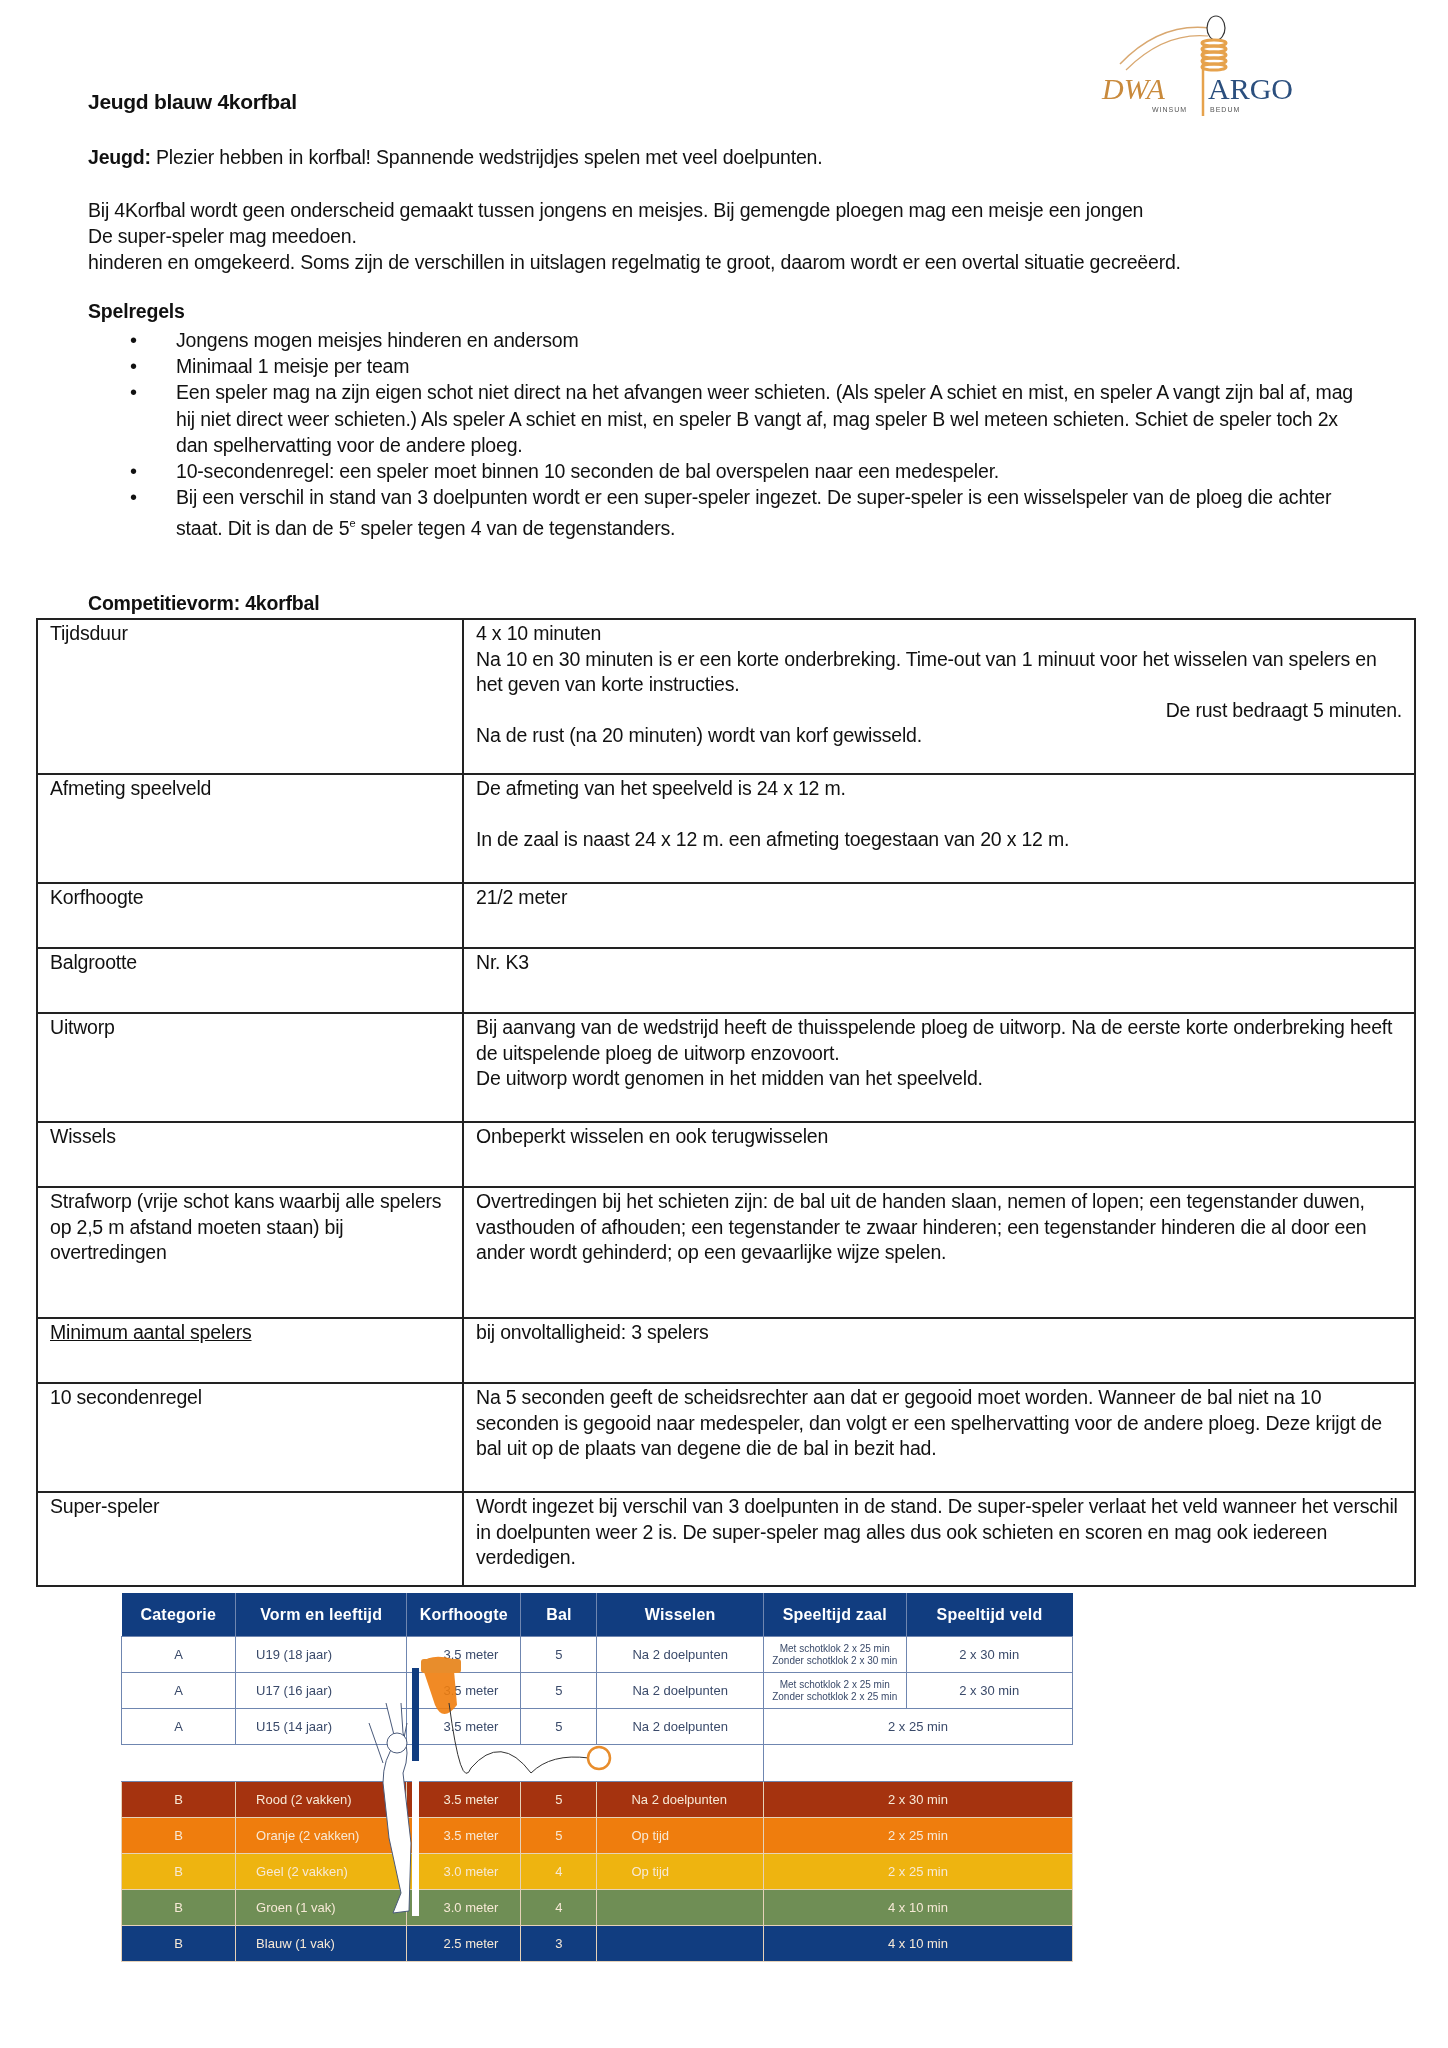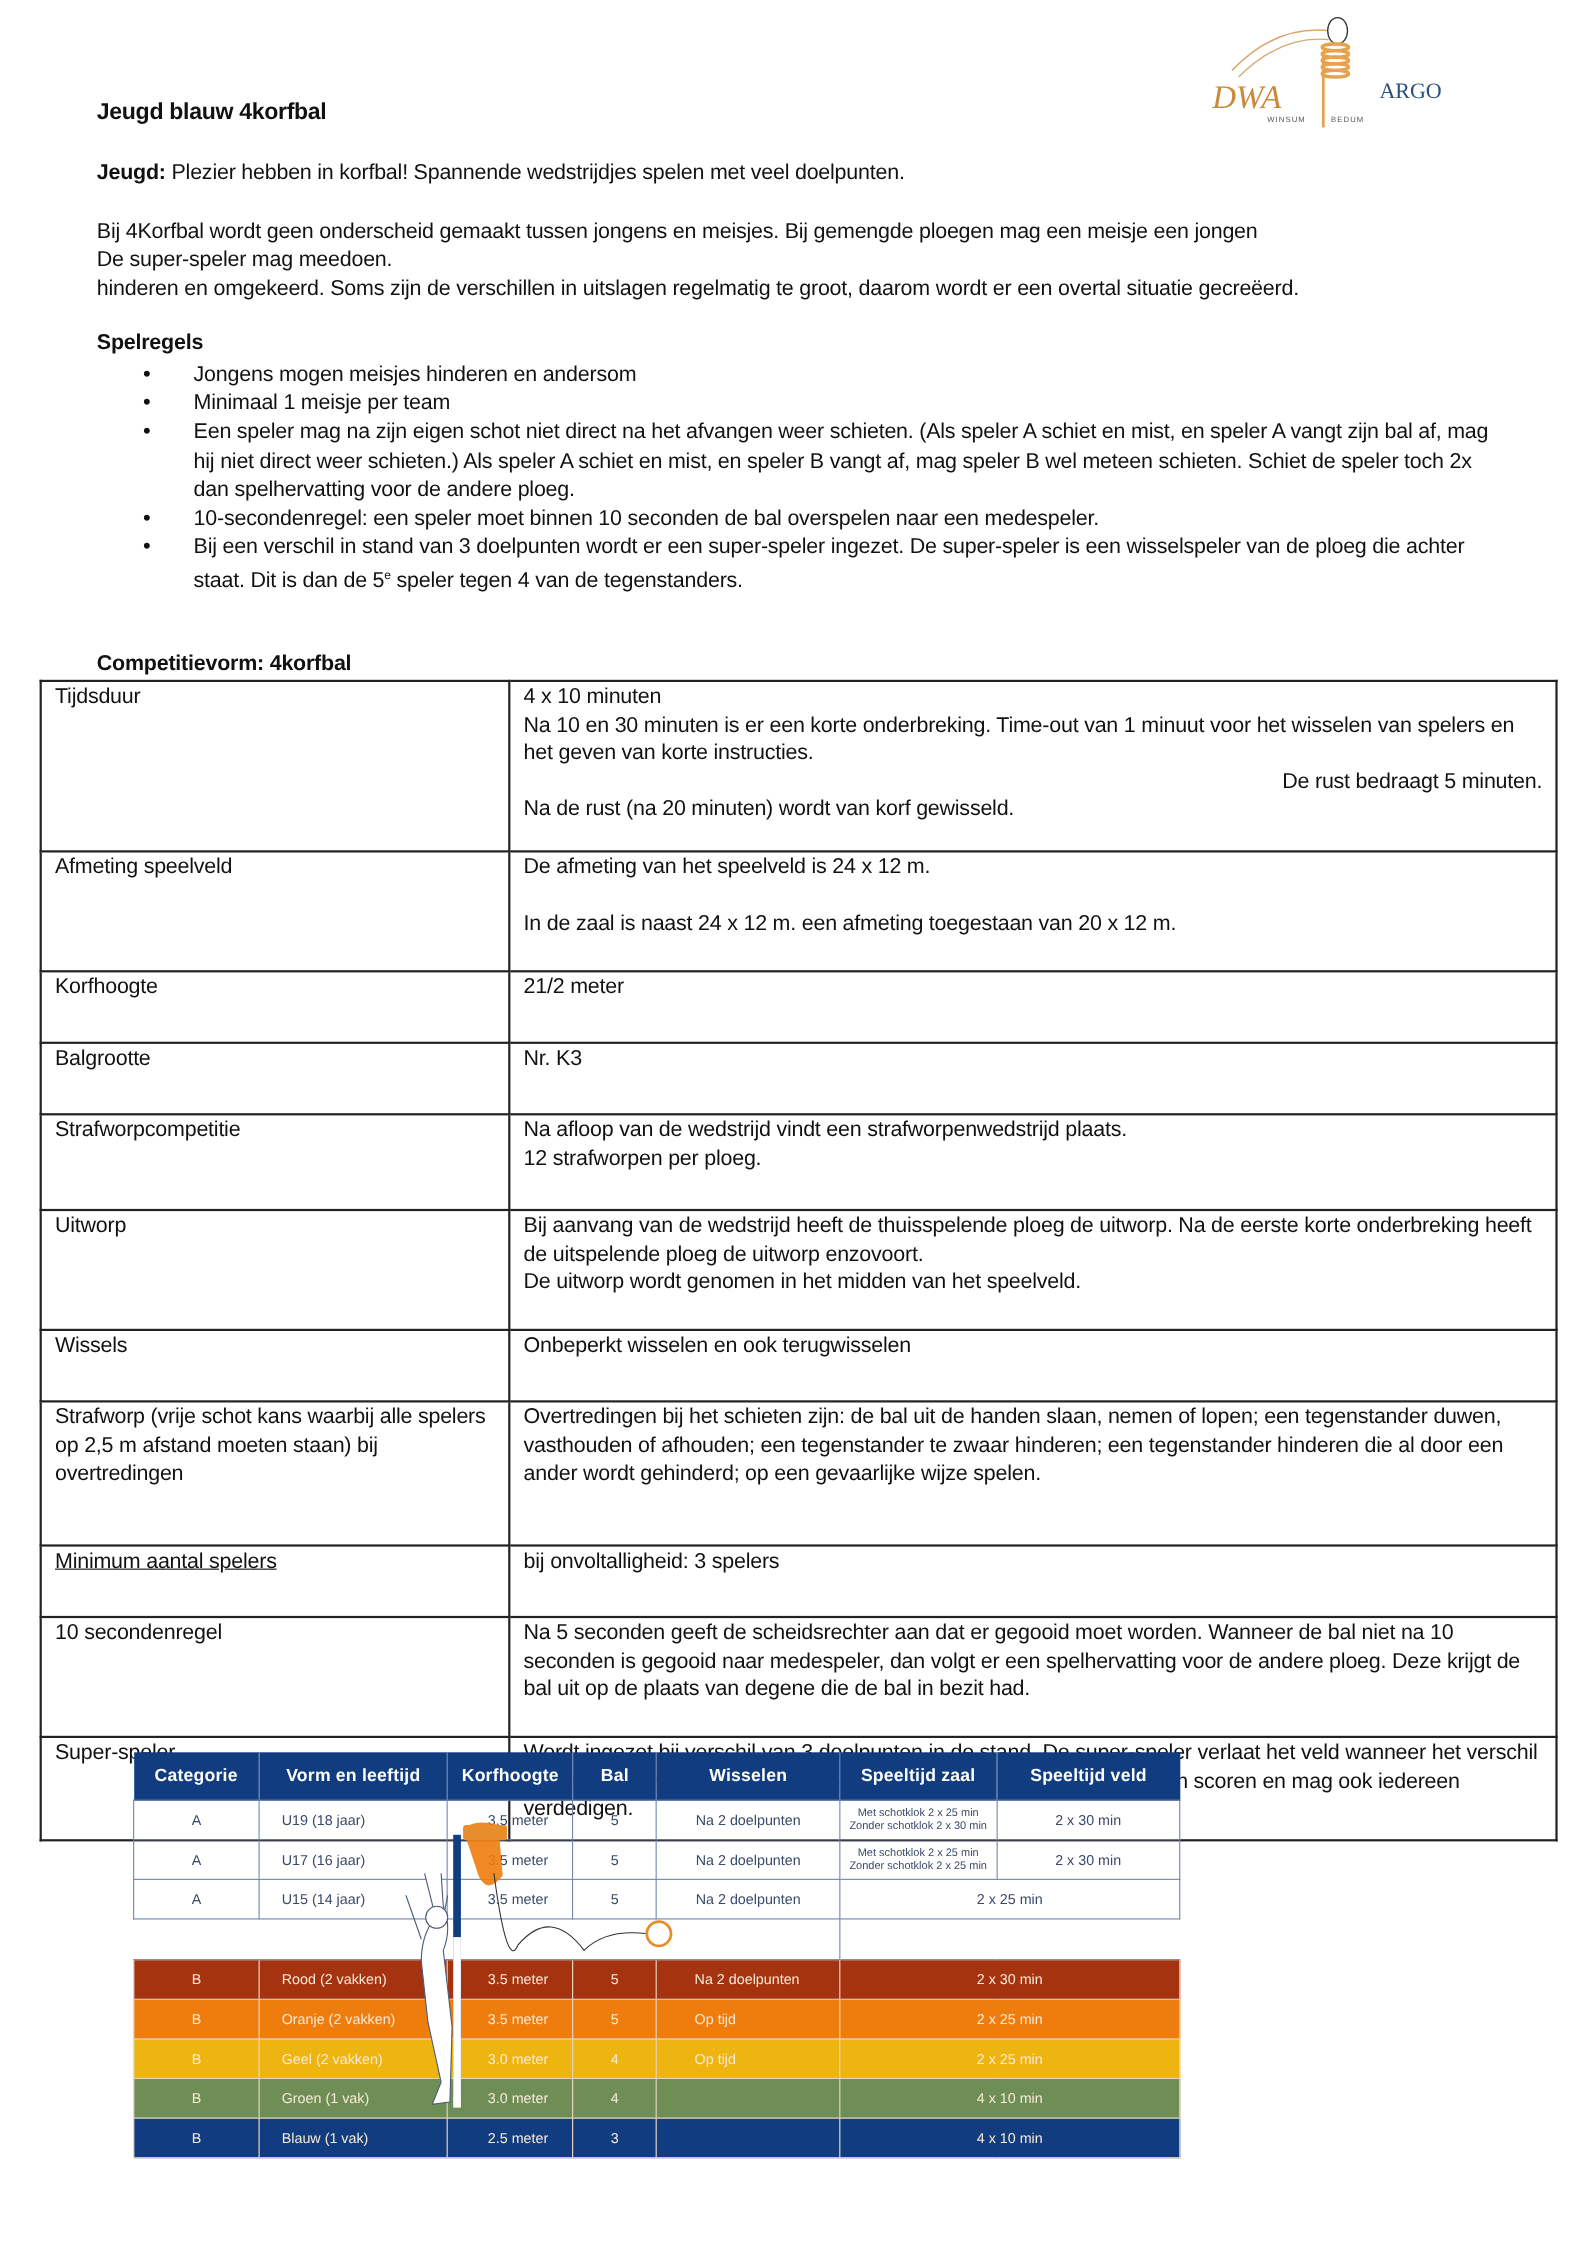--- a/index.html
+++ b/index.html
@@ -45,21 +45,21 @@
     <g stroke="#e6a24c" stroke-width="3" fill="none">
       <ellipse cx="114" cy="29" rx="12" ry="3"></ellipse>
       <ellipse cx="114" cy="35" rx="12" ry="3"></ellipse>
       <ellipse cx="114" cy="41" rx="12" ry="3"></ellipse>
       <ellipse cx="114" cy="47" rx="12" ry="3"></ellipse>
       <ellipse cx="114" cy="53" rx="12" ry="3"></ellipse>
     </g>
     <line x1="103" y1="35" x2="103" y2="102" stroke="#e6a24c" stroke-width="2.5"></line>
   </svg>
   <span class="abs" style="left:2px;top:58px;font-family:'Liberation Serif',serif;font-style:italic;font-size:30px;color:#c98a3c;">DWA</span>
-  <span class="abs" style="left:108px;top:58px;font-family:'Liberation Serif',serif;font-size:20px;color:#2b4f7e;margin-left:46px;">ARGO</span>
+  <span class="abs" style="left:108px;top:58px;font-family:'Liberation Serif',serif;font-size:30px;color:#2b4f7e;">ARGO</span>
   <span class="abs" style="left:52px;top:92px;font-size:7px;color:#555;letter-spacing:1px;">WINSUM</span>
   <span class="abs" style="left:110px;top:92px;font-size:7px;color:#555;letter-spacing:1px;">BEDUM</span>
 </div>
 
 <div class="abs title">Jeugd blauw 4korfbal</div>
 
 <div class="abs para" style="top:144px;">
   <b>Jeugd:</b><span> Plezier hebben in korfbal! Spannende wedstrijdjes spelen met veel doelpunten.</span>
 </div>
 
@@ -102,27 +102,20 @@
       <tr>
         <td class="k" style="height: 48px;">Korfhoogte</td>
         <td>
           <div style="min-height: 25px;">21/2 meter</div>
         </td>
       </tr>
       <tr>
         <td class="k" style="height: 48px;">Balgrootte</td>
         <td>
           <div style="min-height: 25px;">Nr. K3</div>
-        </td>
-      </tr>
-      <tr>
-        <td class="k" style="height: 70px;">Strafworpcompetitie</td>
-        <td>
-          <div style="min-height: 25px;">Na afloop van de wedstrijd vindt een strafworpenwedstrijd plaats.</div>
-          <div style="min-height: 25px;">12 strafworpen per ploeg.</div>
         </td>
       </tr>
       <tr>
         <td class="k" style="height: 92px;">Uitworp</td>
         <td>
           <div style="min-height: 25px;">Bij aanvang van de wedstrijd heeft de thuisspelende ploeg de uitworp. Na de eerste korte onderbreking heeft de uitspelende ploeg de uitworp enzovoort.</div>
           <div style="min-height: 25px;">De uitworp wordt genomen in het midden van het speelveld.</div>
         </td>
       </tr>
       <tr>

